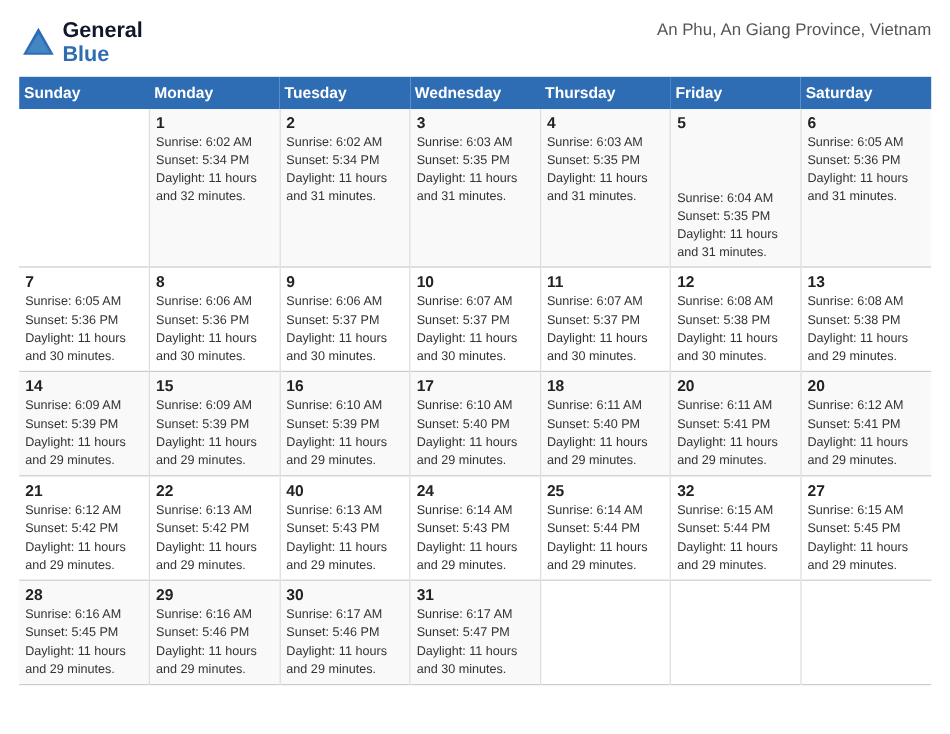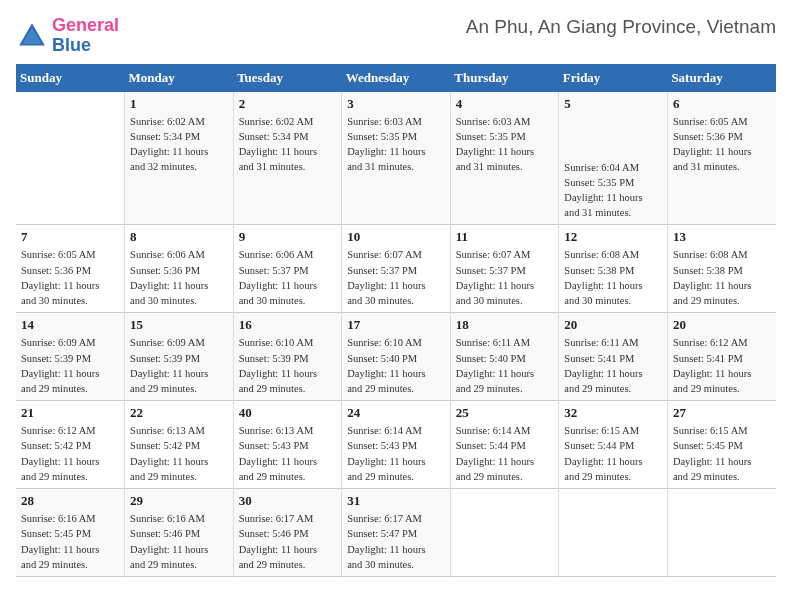--- a/index.html
+++ b/index.html
@@ -19,43 +19,42 @@
     .logo {
       display: flex;
       align-items: center;
       gap: 4px;
     }
     .logo-text {
       font-size: 18px;
       font-weight: bold;
       line-height: 1.1;
     }
-    .logo-general { color: #ec4899; }
+    .logo-general { color: #0f172a; }
     .logo-blue { color: #2e6db4; }
     .logo-icon {
       width: 32px;
       height: 32px;
     }
     .title-area {
       text-align: right;
     }
     .month-title {
       font-size: 36px;
       font-weight: bold;
       color: #333;
     }
     .location {
-      font-size: 19px;
+      font-size: 14px;
       color: #555;
     }
     table {
       width: 100%;
       border-collapse: collapse;
       font-size: 11px;
-      font-family: Liberation Serif, serif;
     }
     thead tr th {
       background-color: #2e6db4;
       color: #fff;
       padding: 6px 4px;
       text-align: left;
       font-size: 13px;
       font-weight: bold;
     }
     tbody tr {

